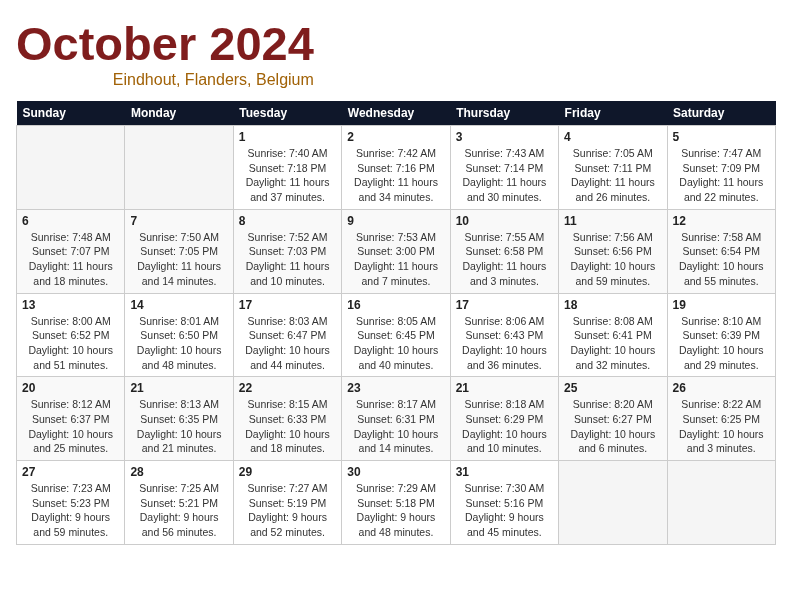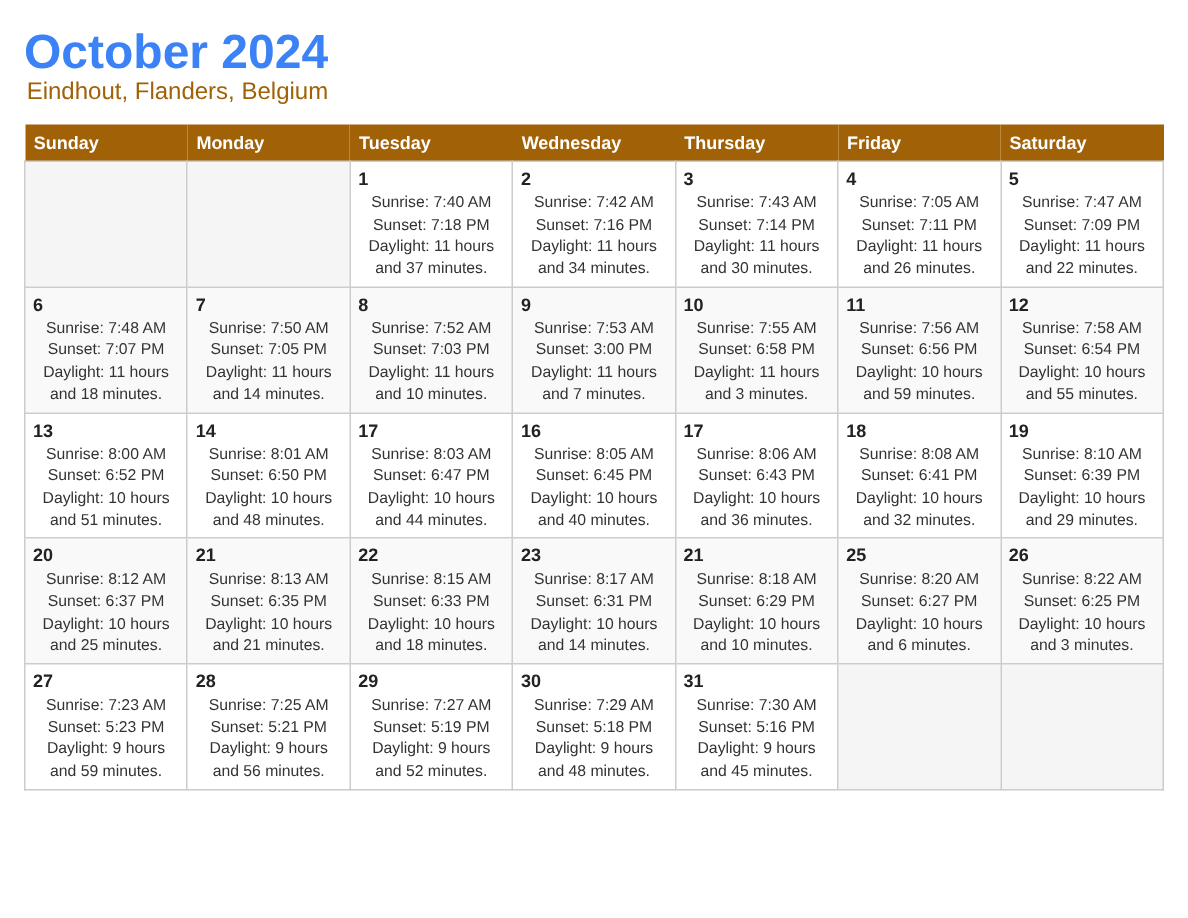--- a/index.html
+++ b/index.html
@@ -29,35 +29,35 @@
     .logo-general { color: #333; }
     .logo-blue { color: #1565C0; }
     .logo-icon {
       width: 28px;
       height: 28px;
     }
     .title-block {
       text-align: right;
     }
     .month-title {
-      font-size: 32px;
+      font-size: 47px;
       font-weight: bold;
-      color: #3b82f6;
+      color: #7f1d1d;
     }
     .location {
       font-size: 16px;
       color: #a16207;
     }
     .calendar-table {
       width: 100%;
       border-collapse: collapse;
       font-size: 11px;
     }
     .calendar-table th {
-      background-color: #a16207;
+      background-color: #0f172a;
       color: #fff;
       text-align: left;
       padding: 5px 6px;
       font-size: 12px;
       font-weight: bold;
     }
     .calendar-table td {
       border: 1px solid #ccc;
       vertical-align: top;
       padding: 4px 5px;

